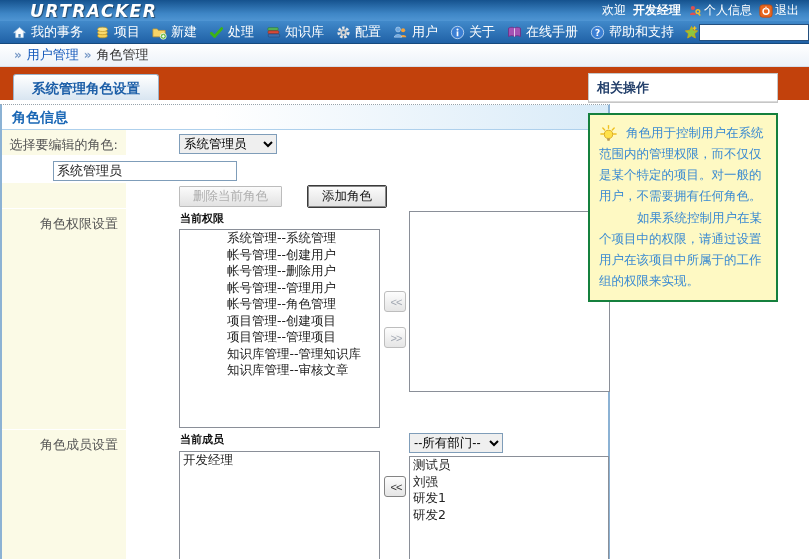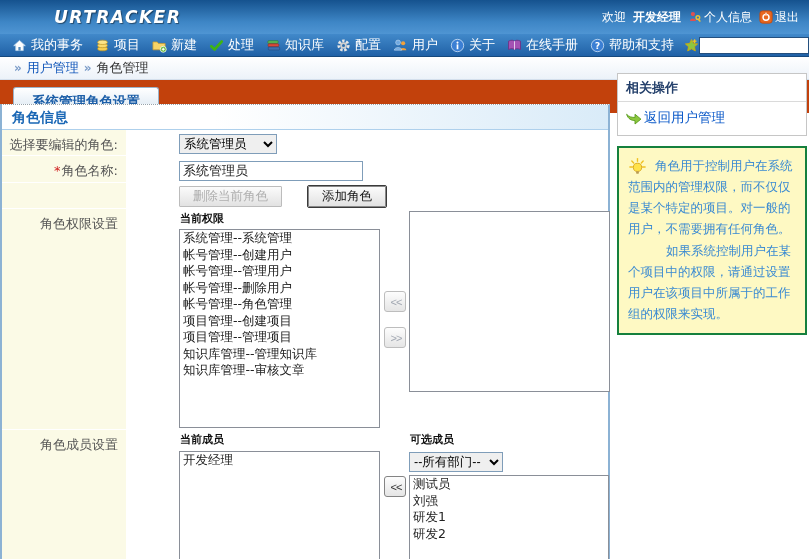--- a/index.html
+++ b/index.html
@@ -5,22 +5,22 @@
   * { box-sizing: border-box; }
   html,body { margin:0; padding:0; }
   body {
     width:809px; height:559px; overflow:hidden; background:#fff;
     font-family:"DejaVu Sans","Liberation Sans",sans-serif;
   }
   .screen { position:relative; width:809px; height:559px; overflow:hidden; }
 
   
   .topbar {
-    height:34px; background:linear-gradient(180deg,#15528e 0%,#3e86c6 65%,#4f95d3 100%);
-    display:flex; align-items:center; color:#fff;padding-left:24px;
+    height:21px; background:linear-gradient(180deg,#15528e 0%,#3e86c6 65%,#4f95d3 100%);
+    display:flex; align-items:center; color:#fff;
   }
   .logo {
     margin-left:30px; font-size:17px; font-weight:bold; font-style:italic;
     letter-spacing:1.5px; text-shadow:1px 1px 1px rgba(0,0,0,.45);
   }
   .topbar-right { margin-left:auto; display:flex; align-items:center; gap:7px; padding-right:10px; font-size:12px; }
   .welcome-name { font-weight:bold; }
   .top-link { display:flex; align-items:center; gap:2px; color:#fff; cursor:pointer; text-decoration:none; }
 
   
@@ -82,34 +82,34 @@
          border:1px solid #bcbcbc; color:#aeaeae; border-radius:1px; }
   .btn + .btn { margin-left:19px; }
   .btn-primary { color:#111; border:1px solid #888; outline:1.5px solid #3a3a3a; margin-left:26px !important; cursor:pointer; }
   .btn-row { padding-top:3px; display:flex; align-items:flex-start; }
 
   .dl { display:flex; }
   .dl-col { display:flex; flex-direction:column; }
   .dl-head { font-size:11px; font-weight:bold; color:#101010; height:19px; margin-left:1px; }
   .listbox { border:1px solid #8a8f98; background:#fff; overflow:hidden; font-size:12.5px; color:#222; }
   .lb-item { padding:0 3px; line-height:16.5px; white-space:nowrap; cursor:default; }
-  .lb-perm-cur { width:201px; height:206px; }
+  .lb-perm-cur { width:201px; height:206px;padding-left:44px; }
   .lb-perm-avail { width:201px; height:181px; }
   .btn-col { width:29px; display:flex; flex-direction:column; align-items:center; justify-content:center; gap:15px; }
   .move-btn { width:22px; height:21px; font-size:11px; color:#a2a8b2; letter-spacing:-1px;
               background:linear-gradient(180deg,#fdfdfd,#e5e5e5); border:1px solid #bdbdbd; border-radius:3px; }
   .move-btn.dark { color:#333; border-color:#848484; cursor:pointer; }
 
   .lb-mem-cur { width:201px; height:150px; }
   .mem-btn-col { justify-content:flex-start; padding-top:44px; }
   .dept-select { width:94px; height:20px; font-size:12.5px; border:1px solid #7f9db9; margin:1px 0 3px; }
   .lb-mem-avail { width:200px; height:120px; }
 
   
-  .sidebar { position:absolute; left:617px; top:73px; width:190px; }
+  .sidebar { position:absolute; left:588px; top:73px; width:190px; }
   .actions { border:1px solid #c6c6c6; background:#fff; }
   .actions-title { padding:5px 8px 4px; font-size:13px; font-weight:bold; color:#24406b; border-bottom:1px solid #dadada; }
   .back-row { padding:7px 7px 8px; display:flex; align-items:center; gap:2px; }
   .back-link { color:#0a58c8; font-size:13.5px; cursor:pointer; text-decoration:none; }
   .tipbox {
     margin-top:10px; border:2px solid #15803d; background:#fef9c3; padding:7px 9px 9px;
     color:#3a8ad2; font-size:12.5px; line-height:21px;
   }
   .tip-p1 { margin:0; }
   .bulb { float:left; margin:2px 8px 0 0; }
@@ -254,21 +254,20 @@
         <div class="flabel">选择要编辑的角色:</div>
         <div class="fvalue">
           <select class="role-select">
             <option>系统管理员</option>
           </select>
         </div>
       </div>
 
 
       <div class="form-row r3">
-        <div class="flabel"><span class="req">*</span><span>角色名称:</span></div>
         <div class="fvalue">
           <input class="name-input" type="text" value="系统管理员" style="">
         </div>
       </div>
 
       <div class="form-row r4">
         <div class="flabel"></div>
         <div class="fvalue btn-row">
           <button class="btn">删除当前角色</button>
           <button class="btn btn-primary">添加角色</button>
@@ -276,22 +275,22 @@
       </div>
 
       <div class="form-row r5">
         <div class="flabel">角色权限设置</div>
         <div class="fvalue dl">
           <div class="dl-col">
             <div class="dl-head">当前权限</div>
             <div class="listbox lb-perm-cur">
               <div class="lb-item">系统管理--系统管理</div>
               <div class="lb-item">帐号管理--创建用户</div>
+              <div class="lb-item">帐号管理--删除用户</div>
               <div class="lb-item">帐号管理--管理用户</div>
-              <div class="lb-item">帐号管理--删除用户</div>
               <div class="lb-item">帐号管理--角色管理</div>
               <div class="lb-item">项目管理--创建项目</div>
               <div class="lb-item">项目管理--管理项目</div>
               <div class="lb-item">知识库管理--管理知识库</div>
               <div class="lb-item">知识库管理--审核文章</div>
             </div>
           </div>
           <div class="btn-col">
             <button class="move-btn">&lt;&lt;</button>
             <button class="move-btn">&gt;&gt;</button>
@@ -308,46 +307,39 @@
           <div class="dl-col">
             <div class="dl-head">当前成员</div>
             <div class="listbox lb-mem-cur">
               <div class="lb-item">开发经理</div>
             </div>
           </div>
           <div class="btn-col mem-btn-col">
             <button class="move-btn dark">&lt;&lt;</button>
           </div>
           <div class="dl-col">
-            <div class="dl-head">可选成员</div>
             <select class="dept-select">
               <option>--所有部门--</option>
             </select>
             <div class="listbox lb-mem-avail">
               <div class="lb-item">测试员</div>
               <div class="lb-item">刘强</div>
               <div class="lb-item">研发1</div>
               <div class="lb-item">研发2</div>
             </div>
           </div>
         </div>
       </div>
 
     </div>
   </div>
 
   <div class="sidebar">
     <div class="actions">
       <div class="actions-title">相关操作</div>
-      <div class="back-row">
-        <span class="icon"><svg width="17" height="15" viewBox="0 0 16 14">
-              <path d="M14.5 12.6 C13.2 8 9.6 6.6 6.6 6.6 L6.6 3.4 L1 8 L6.6 12.6 L6.6 9.6 C9.4 9.6 12.2 10 14.5 12.6 Z" fill="#8cc63e" stroke="#559a1a" stroke-width=".8" transform="rotate(180 8 7.8)"></path>
-            </svg></span>
-        <a class="back-link">返回用户管理</a>
-      </div>
     </div>
     <div class="tipbox">
       <p class="tip-p1">
         <span class="icon bulb"><svg width="19" height="19" viewBox="0 0 18 18">
               <g stroke="#f0c020" stroke-width="1.3" stroke-linecap="round">
                 <line x1="9" y1="1.5" x2="9" y2="4"></line>
                 <line x1="3.6" y1="3.8" x2="5.4" y2="5.6"></line>
                 <line x1="14.4" y1="3.8" x2="12.6" y2="5.6"></line>
                 <line x1="1.8" y1="9.5" x2="4.3" y2="9.5"></line>
                 <line x1="16.2" y1="9.5" x2="13.7" y2="9.5"></line>

